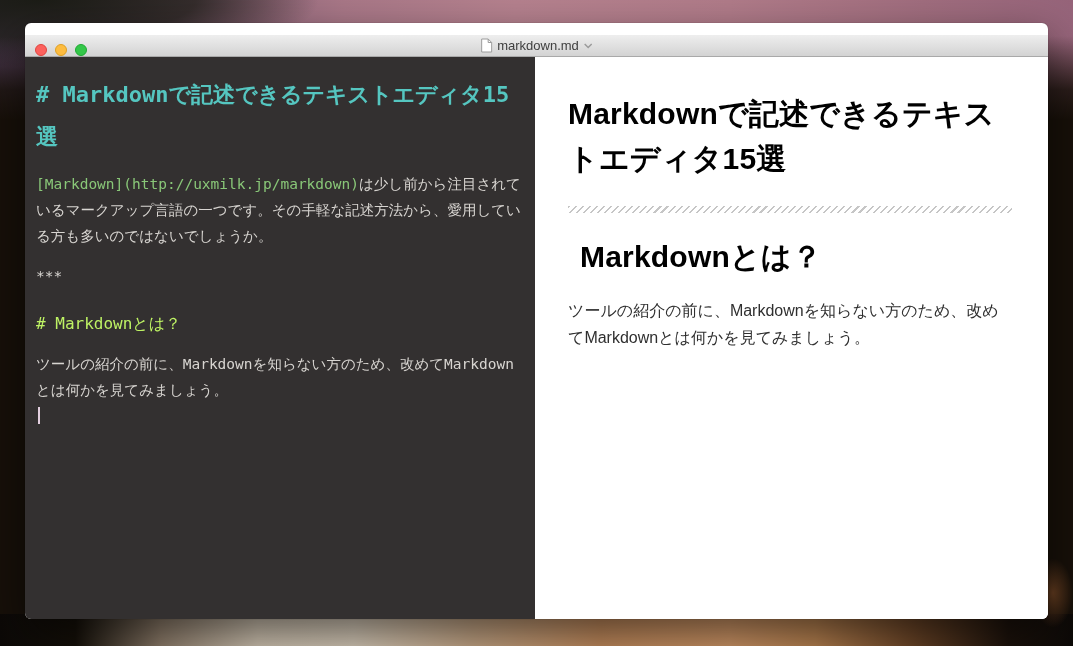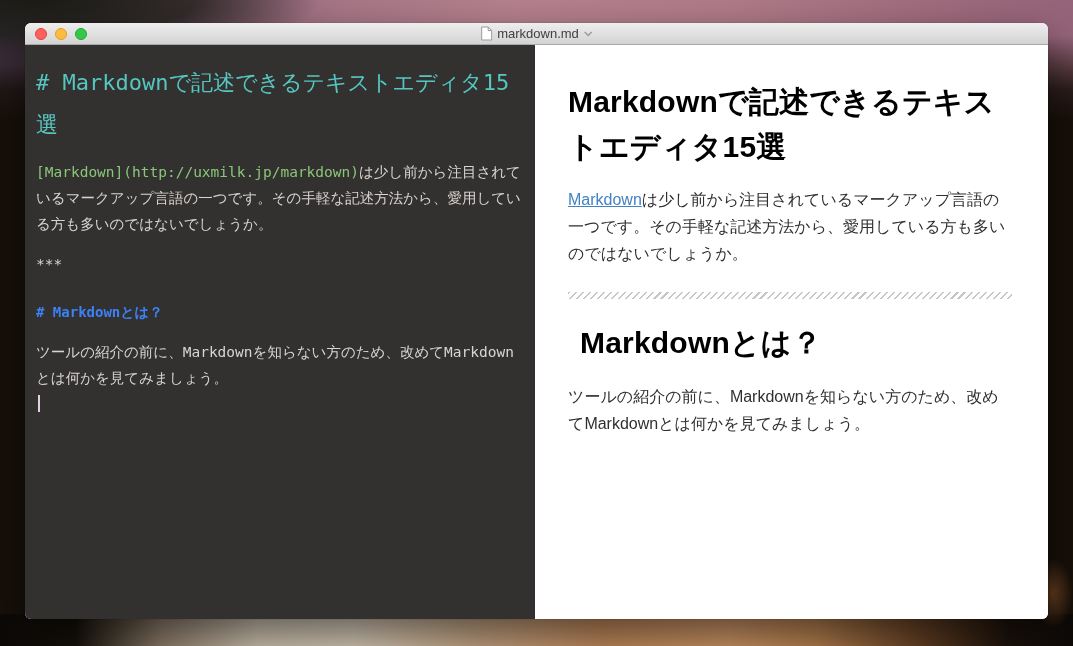--- a/index.html
+++ b/index.html
@@ -35,21 +35,21 @@
   .window{
     position:absolute;left:25px;top:23px;width:1023px;height:596px;
     border-radius:6px;overflow:hidden;
     box-shadow:0 16px 42px rgba(0,0,0,.55),0 0 1px rgba(0,0,0,.5);
     background:#fff;
   }
   .titlebar{
     position:relative;height:21px;
     background:linear-gradient(#eeeeee,#d3d3d3);
     border-bottom:1px solid #a9a9a9;
-    display:flex;align-items:center;
+    display:flex;align-items:flex-end;margin-top:12px;
   }
   .traffic{display:flex;gap:8px;padding-left:10px;}
   .light{width:12px;height:12px;border-radius:50%;box-sizing:border-box;}
   .light.red{background:#fc615d;border:1px solid #e0443e;}
   .light.yellow{background:#fdbc40;border:1px solid #dfa023;}
   .light.green{background:#34c749;border:1px solid #1faa33;}
   .title-group{
     position:absolute;left:50%;top:0;height:21px;transform:translateX(-50%);
     display:flex;align-items:center;gap:5px;
     font-size:13px;color:#404040;white-space:nowrap;
@@ -60,33 +60,33 @@
   .content{display:flex;height:574px;}
   .source-pane{
     width:510px;box-sizing:border-box;
     background:#333030;color:#d8d5d1;
     font-family:"DejaVu Sans Mono","Liberation Mono",monospace;
     font-size:14.5px;line-height:26px;
     padding:17px 14px 0 11px;
     word-break:break-all;overflow-wrap:break-word;
   }
   .src-h1{
-    color:#55c6c0;font-weight:normal;
+    color:#55c6c0;font-weight:bold;
     font-size:22px;line-height:42px;
     margin:0 0 13px 0;
   }
   .src-p{margin:6px 0 14px 0;}
   .tok-green{color:#89c778;}
   .tok-salmon{color:#e9a184;}
   .tok-marker{color:#ef9467;}
   .tok-strong{color:#f08a56;font-weight:bold;}
   .src-hr{margin:0 0 14px 0;}
   .src-h2{
-    color:#3b82f6;font-weight:bold;
-    font-size:14px;line-height:42px;
+    color:#bef264;font-weight:normal;
+    font-size:16px;line-height:42px;
     margin:0 0 6px 0;
   }
   .caret{
     width:2px;height:17px;margin:4px 0 0 2px;
     background:#e3cfdf;
   }
   
   .preview-pane{
     flex:1;box-sizing:border-box;background:#ffffff;color:#2f2f2f;
     font-family:"Liberation Sans",sans-serif;
@@ -158,21 +158,20 @@
       <div class="src-h2"># Markdownとは？</div>
 
       <p class="src-p" style="margin-bottom:0;">ツールの紹介の前に、Markdownを知らない方のため、改めてMarkdownとは何かを見てみましょう。</p>
 
       <div class="caret"></div>
     </div>
 
     <div class="preview-pane">
       <h1 class="pv-h1">Markdownで記述できるテキストエディタ15選</h1>
 
-      <p class="pv-p"><a class="pv-link">Markdown</a><span>は少し前から注目されているマークアップ言語の一つです。その手軽な記述方法から、愛用している方も多いのではないでしょうか。</span></p>
 
 
       <hr class="pv-hr">
 
       <h1 class="pv-h2">Markdownとは？</h1>
 
       <p class="pv-p">ツールの紹介の前に、Markdownを知らない方のため、改めてMarkdownとは何かを見てみましょう。</p>
     </div>
 
   </div>

